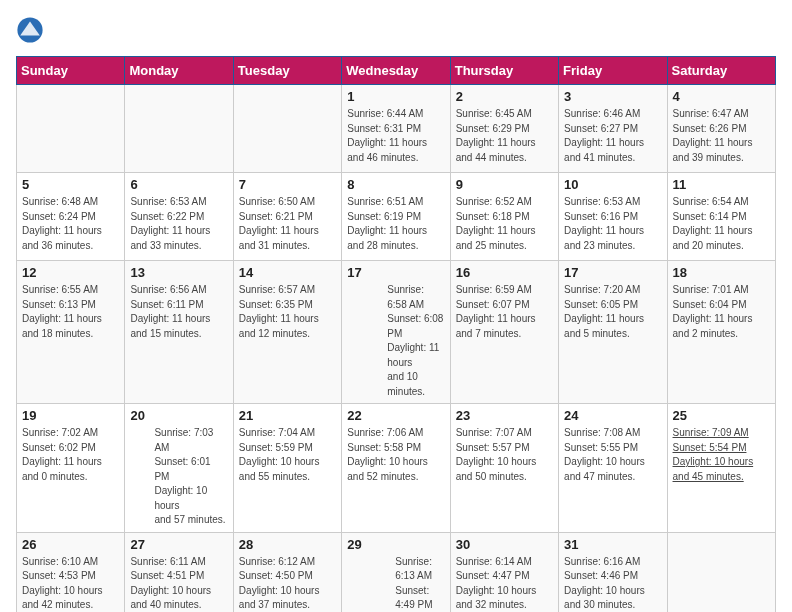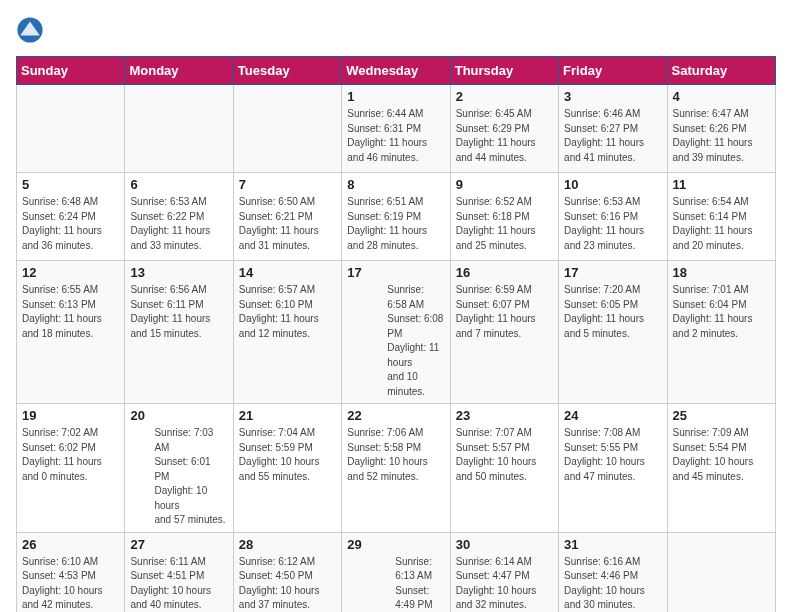--- a/index.html
+++ b/index.html
@@ -222,21 +222,21 @@
         <td>
           <div class="day-num">13</div>
           <div class="day-info" style="white-space: pre-line;">Sunrise: 6:56 AM
 Sunset: 6:11 PM
 Daylight: 11 hours
 and 15 minutes.</div>
         </td>
         <td>
           <div class="day-num">14</div>
           <div class="day-info" style="white-space: pre-line;">Sunrise: 6:57 AM
-Sunset: 6:10 PM
+Sunset: 6:35 PM
 Daylight: 11 hours
 and 12 minutes.</div>
         </td>
         <td>
           <div class="day-num">17</div>
           <div class="day-info" style="white-space: pre-line; margin-left: 40px;">Sunrise: 6:58 AM
 Sunset: 6:08 PM
 Daylight: 11 hours
 and 10 minutes.</div>
         </td>
@@ -300,21 +300,21 @@
         </td>
         <td>
           <div class="day-num">24</div>
           <div class="day-info" style="white-space: pre-line;">Sunrise: 7:08 AM
 Sunset: 5:55 PM
 Daylight: 10 hours
 and 47 minutes.</div>
         </td>
         <td>
           <div class="day-num">25</div>
-          <div class="day-info" style="white-space: pre-line;">Sunrise: 7:09 AM
+          <div class="day-info" style="white-space: pre-line; text-decoration: underline;">Sunrise: 7:09 AM
 Sunset: 5:54 PM
 Daylight: 10 hours
 and 45 minutes.</div>
         </td>
       </tr>
       <tr class="week-row">
         <td>
           <div class="day-num">26</div>
           <div class="day-info" style="white-space: pre-line;">Sunrise: 6:10 AM
 Sunset: 4:53 PM

